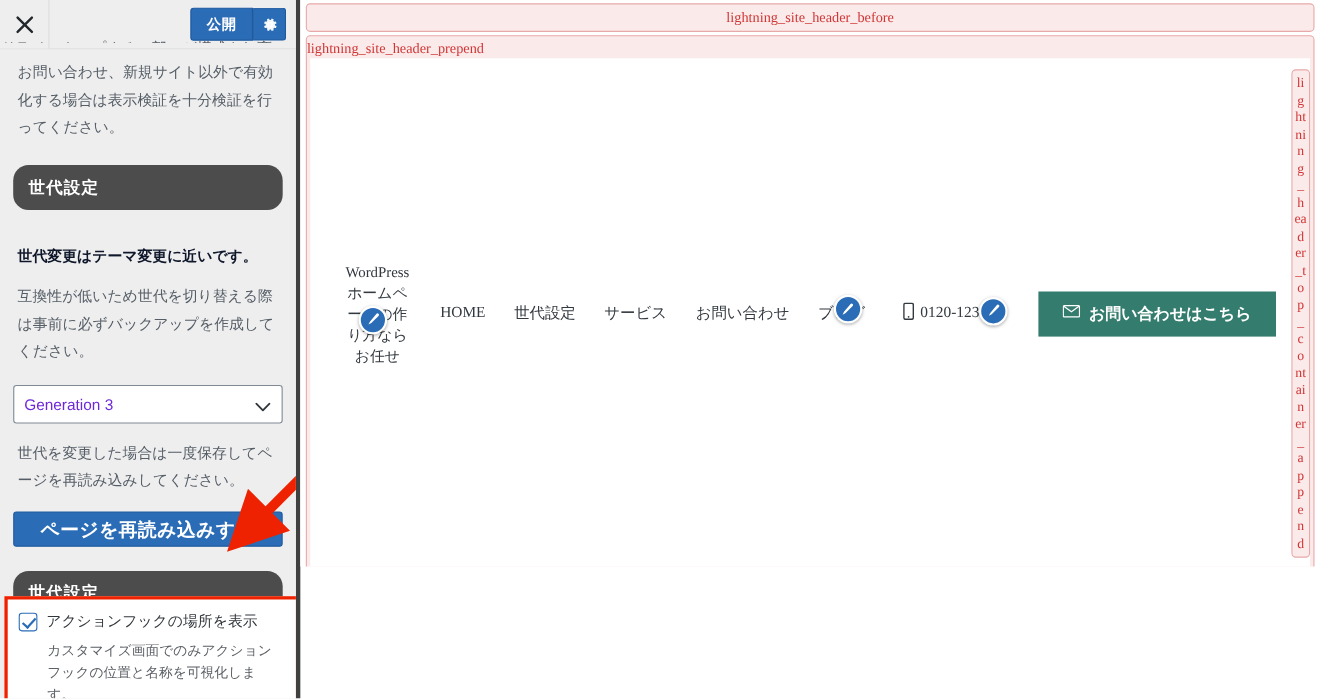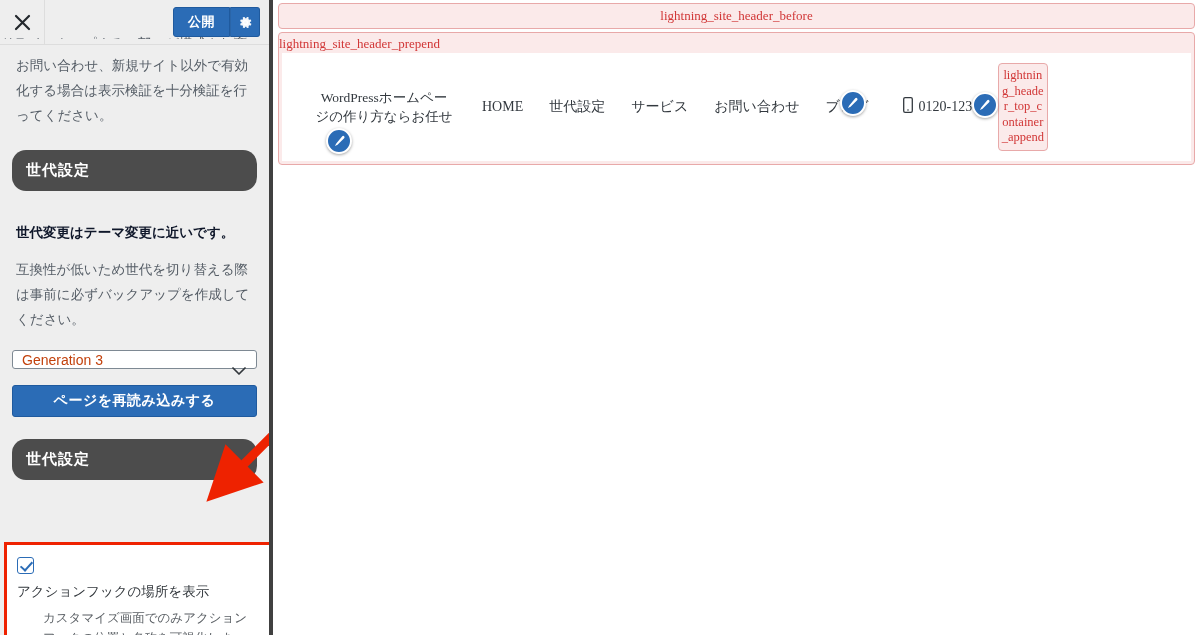--- a/index.html
+++ b/index.html
@@ -115,65 +115,65 @@
     font-size: 13.5px;
     line-height: 25px;
     margin: 14px 0 0 0;
   }
   .select-wrap {
     margin: 18px 12px 0 12px;
     position: relative;
   }
   select.gen-select {
     width: 100%;
-    height: 19px;
+    height: 35px;
     font-size: 14px;
     padding: 0 28px 0 9px;
     border: 1px solid #7e8993;
     border-radius: 3px;
     background: #fff;
-    color: #c2410c;
+    color: #6d28d9;
     -webkit-appearance: none;
     appearance: none;
     font-family: "Liberation Sans", sans-serif;
     cursor: pointer;
   }
   .select-arrow {
     position: absolute;
     right: 11px; top: 12px;
     pointer-events: none;
   }
   .reload-btn {
     display: block;
     margin: 16px 12px 0 12px;
     width: calc(100% - 24px);
     background: #2b6cb6;
     border: 1px solid #1f5a9e;
     color: #fff;
-    font-size: 14px;
+    font-size: 17px;
     font-weight: 700;
     height: 32px;
     border-radius: 3px;
     cursor: pointer;
     font-family: "Liberation Sans", sans-serif;
     letter-spacing: .5px;
   }
 
   
   .redbox {
     position: absolute;
     left: 4px;
     top: 497px;
     width: 268px;
     height: 134px;
     border: 3px solid #ee2200;
     background: #ffffff;
     padding: 10px 12px 8px 10px;
   }
-  .chk-row { display: flex; align-items: flex-start; gap: 8px; flex-direction: column; }
+  .chk-row { display: flex; align-items: flex-start; gap: 8px; }
   .chk-box {
     width: 17px; height: 17px;
     border: 1px solid #2b6cb6;
     border-radius: 3px;
     background: #fff;
     position: relative;
     flex: 0 0 17px;
     margin-top: 2px;
     cursor: pointer;
   }
@@ -368,20 +368,21 @@
         <select class="gen-select">
           <option>Generation 3</option>
         </select>
         <span class="select-arrow">
           <svg width="14" height="9" viewBox="0 0 14 9" aria-hidden="true">
             <path d="M1 1 L7 7 L13 1" stroke="#32373c" stroke-width="1.7" fill="none" stroke-linecap="round" stroke-linejoin="round"></path>
           </svg>
         </span>
       </div>
 
+      <p class="sb-note">世代を変更した場合は一度保存してページを再読み込みしてください。</p>
 
       <button class="reload-btn">ページを再読み込みする</button>
 
       <div class="section-title">世代設定</div>
 
       <div class="redbox">
         <div class="chk-row">
           <span class="chk-box"></span>
           <span class="chk-label">アクションフックの場所を表示</span>
         </div>
@@ -441,20 +442,29 @@
               </svg>
             </span>
             <span>0120-123-4</span>
             <span class="pin" style="right:-14px; top:-5px;">
               <svg width="13" height="13" viewBox="0 0 16 16" aria-hidden="true">
                 <path d="M11.4 1.6a1.6 1.6 0 0 1 2.3 2.3L5.6 12 2.4 13.6 4 10.4z" fill="#fff"></path>
               </svg>
             </span>
           </div>
 
+          <button class="contact-btn">
+            <span>
+              <svg width="16" height="12" viewBox="0 0 18 13" aria-hidden="true">
+                <rect x="0.7" y="0.7" width="16.6" height="11.6" rx="1" fill="none" stroke="#fff" stroke-width="1.3"></rect>
+                <path d="M1.2 1.4 L9 7 L16.8 1.4" fill="none" stroke="#fff" stroke-width="1.3"></path>
+              </svg>
+            </span>
+            <span>お問い合わせはこちら</span>
+          </button>
 
           <div class="vert-hook">lightning_header_top_container_append</div>
         </div>
       </div>
     </div>
 
   </div>
 </div>
 
 </body></html>

